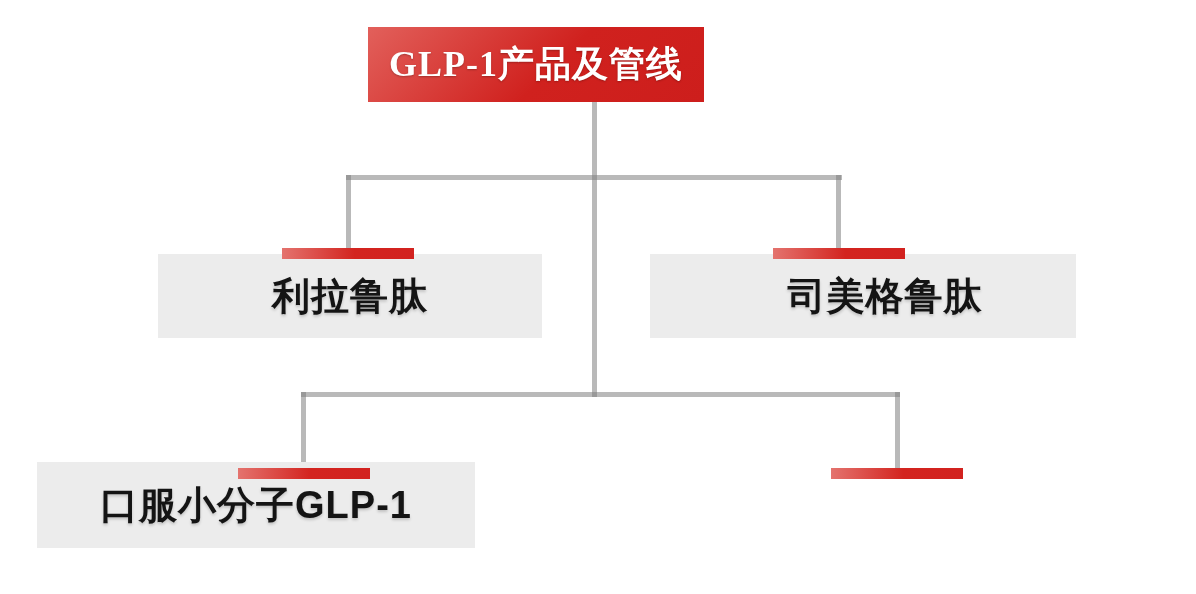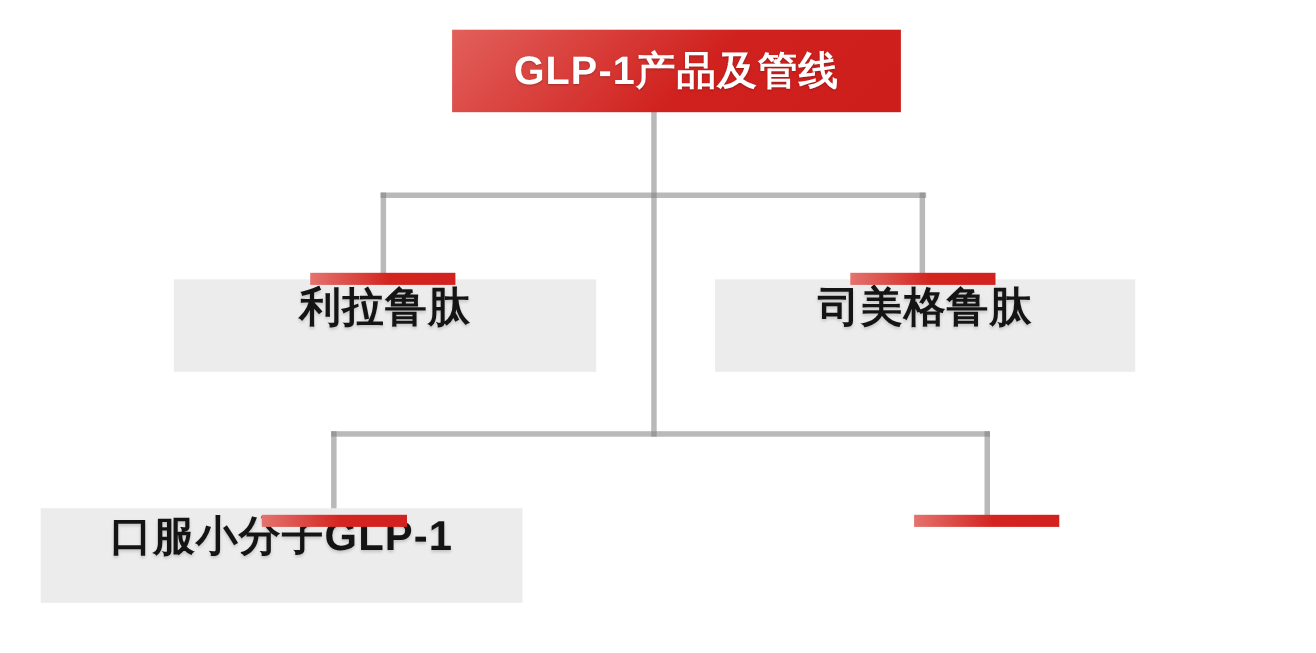--- a/index.html
+++ b/index.html
@@ -17,44 +17,45 @@
   }
   
   .line {
     position: absolute;
     background: rgba(128,128,128,0.55);
     z-index: 1;
   }
   
   .node-root {
     position: absolute;
-    left: 411px;
+    left: 368px;
     top: 27px;
-    width: 408px;
+    width: 336px;
     height: 75px;
     background: linear-gradient(135deg, #e2605b 0%, #d0211e 55%, #cd1e1c 100%);
     display: flex;
     align-items: center;
     justify-content: center;
     z-index: 2;
+    font-family: Liberation Serif, serif;
   }
   .node-root .label {
     color: #ffffff;
     font-size: 36px;
     font-weight: 700;
     letter-spacing: 1px;
     text-shadow: 0 1px 2px rgba(0,0,0,0.25);
     white-space: nowrap;
   }
   
   .node {
     position: absolute;
     background: #ececec;
     display: flex;
-    align-items: flex-start;
+    align-items: center;
     justify-content: center;
     z-index: 2;
   }
   .node .label {
     color: #141414;
     font-size: 38px;
     font-weight: 700;
     letter-spacing: 1px;
     text-shadow: 0 2px 3px rgba(0,0,0,0.18);
     white-space: nowrap;
@@ -70,21 +71,21 @@
   .v-root        { left: 592px; top: 100px; width: 5px; height: 297px; }
   .h-row1        { left: 346px; top: 175px; width: 496px; height: 5px; }
   .drop-row1-l   { left: 346px; top: 175px; width: 5px; height: 75px; }
   .drop-row1-r   { left: 836px; top: 175px; width: 5px; height: 75px; }
   .h-row2        { left: 301px; top: 392px; width: 599px; height: 5px; }
   .drop-row2-l   { left: 301px; top: 392px; width: 5px; height: 78px; }
   .drop-row2-r   { left: 895px; top: 392px; width: 5px; height: 78px; }
   
   .node-r1-left  { left: 158px; top: 254px; width: 384px; height: 84px; }
   .bar-r1-left   { left: 282px; top: 248px; }
-  .node-r1-right { left: 650px; top: 254px; width: 382px; height: 84px; }
+  .node-r1-right { left: 650px; top: 254px; width: 382px; height: 84px; padding-left: 44px; }
   .bar-r1-right  { left: 773px; top: 248px; }
   .node-r2-left  { left: 37px;  top: 462px; width: 438px; height: 86px; }
   .bar-r2-left   { left: 238px; top: 468px; }
   .node-r2-right { left: 630px; top: 474px; width: 536px; height: 86px; }
   .bar-r2-right  { left: 831px; top: 468px; }
 </style>
 </head>
 <body>
 
 <div class="canvas">

